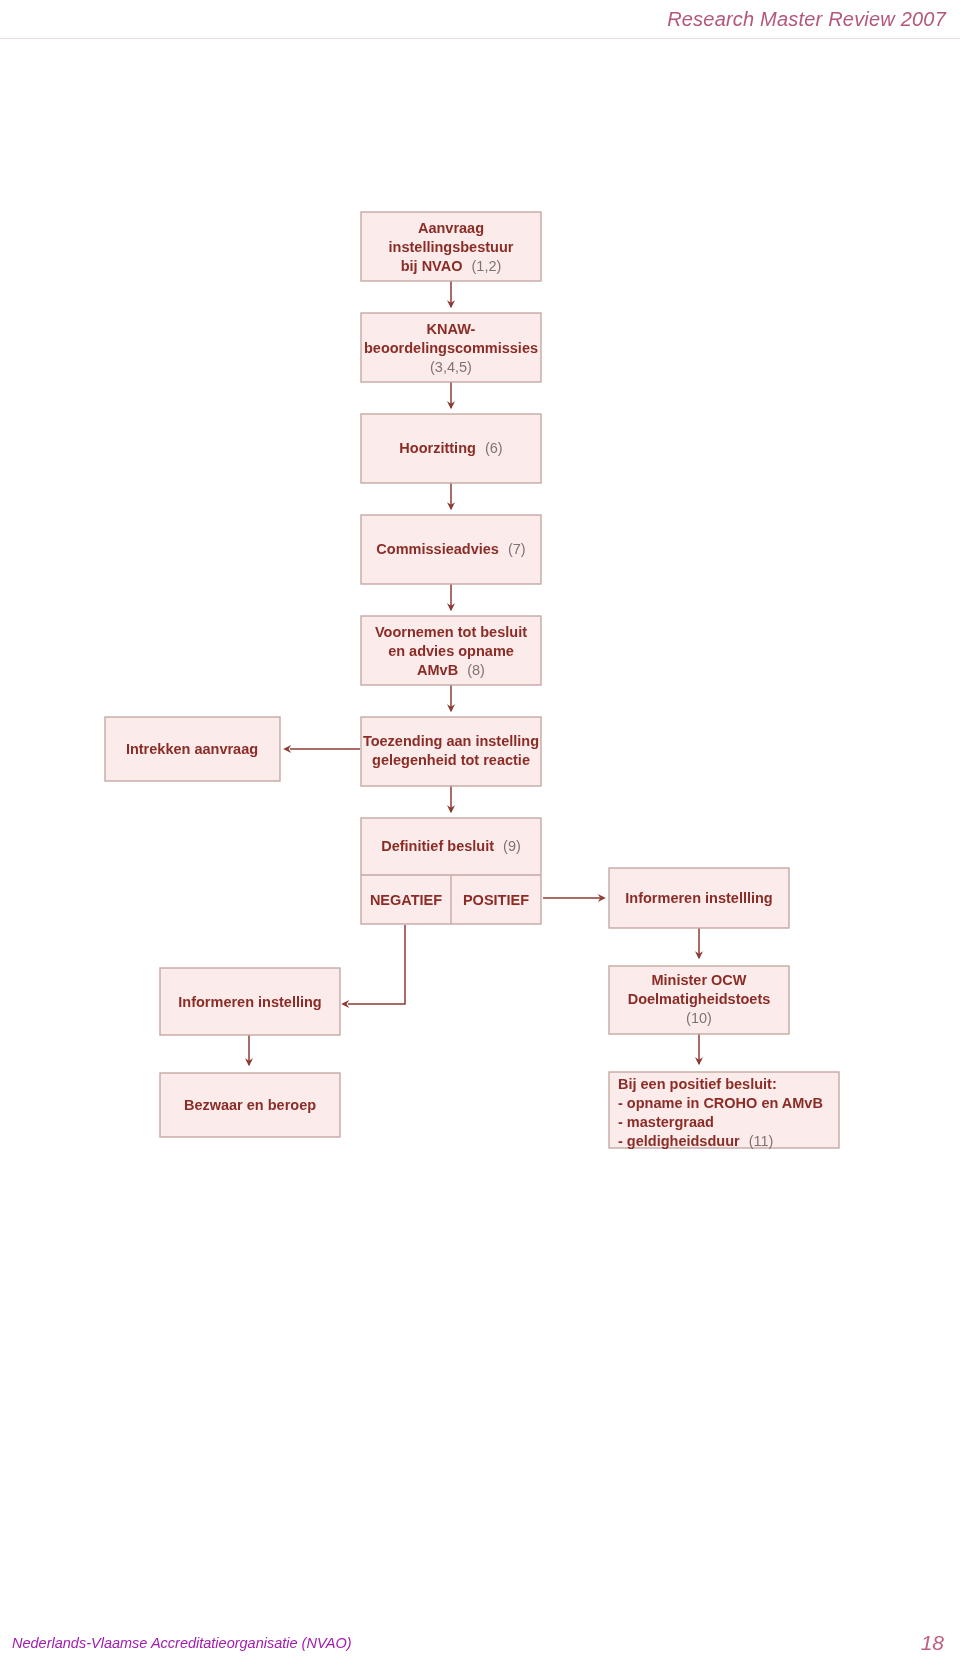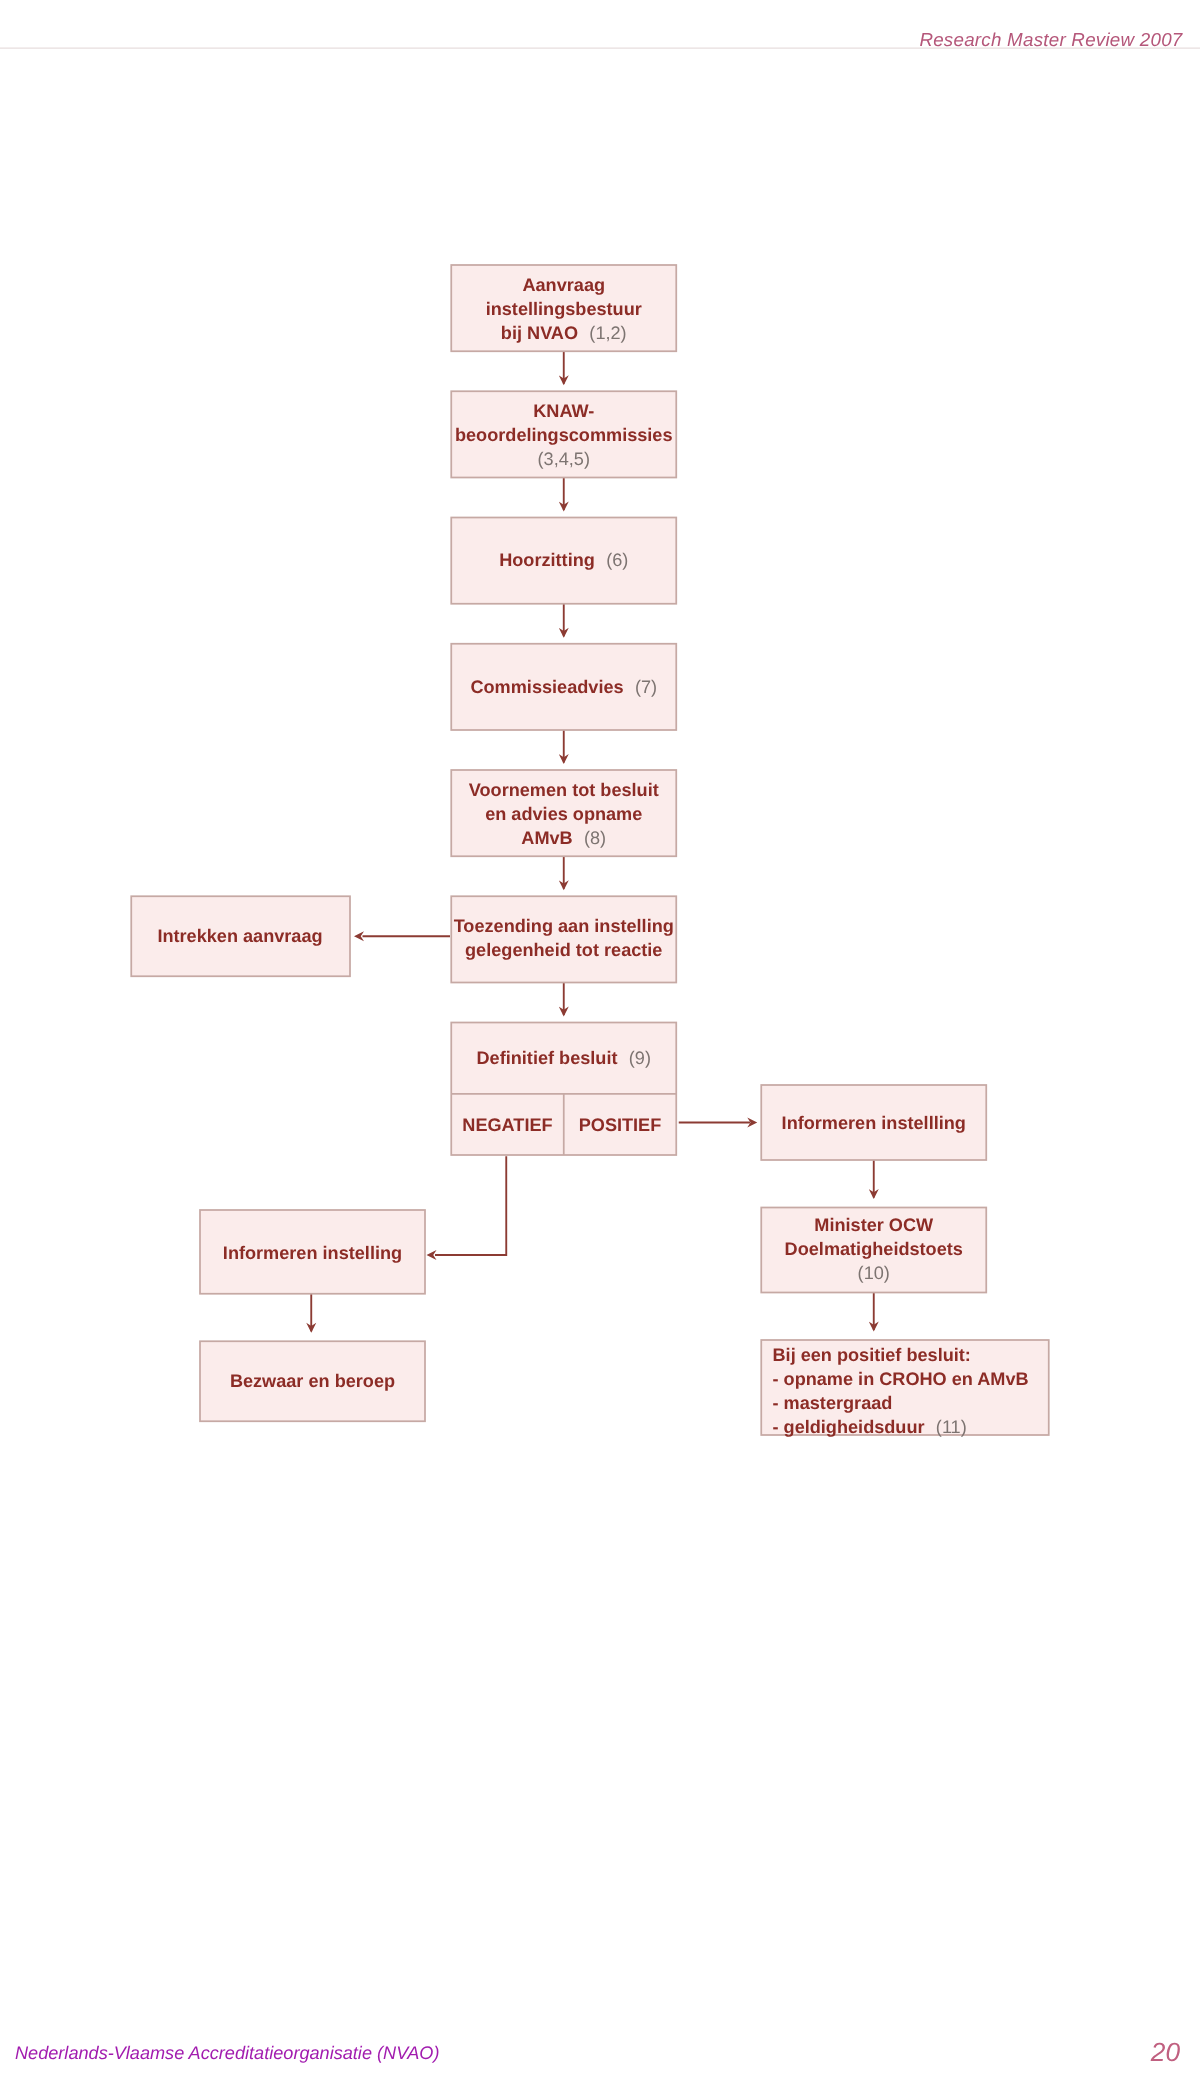--- a/index.html
+++ b/index.html
@@ -25,24 +25,24 @@
     position: absolute;
     left: 0;
     top: 38px;
     width: 960px;
     height: 1px;
     background: #e8dede;
   }
   .header-title {
     position: absolute;
     right: 14px;
-    top: 24px;
+    top: 8px;
     font-family: "Liberation Sans", sans-serif;
     font-style: italic;
-    font-size: 15px;
+    font-size: 20px;
     letter-spacing: 0.2px;
     color: #b5577a;
     white-space: nowrap;
   }
   
   .footer-left {
     position: absolute;
     left: 12px;
     bottom: 18px;
     font-family: "Liberation Sans", sans-serif;
@@ -245,15 +245,15 @@
         <text class="node-label left" x="618" y="1123">- mastergraad</text>
         <text class="node-label left" x="618" y="1142">
           <tspan>- geldigheidsduur</tspan>
           <tspan class="node-num" dx="5">(11)</tspan>
         </text>
       </g>
     </svg>
   </div>
 
   <div class="footer-left">Nederlands-Vlaamse Accreditatieorganisatie (NVAO)</div>
-  <div class="footer-page">20</div>
+  <div class="footer-page">18</div>
 
 </div>
 
 </body></html>

